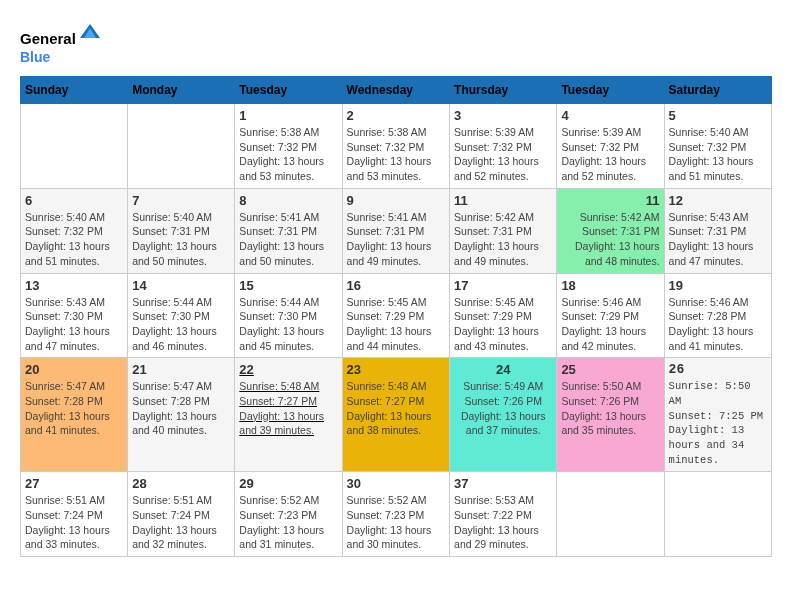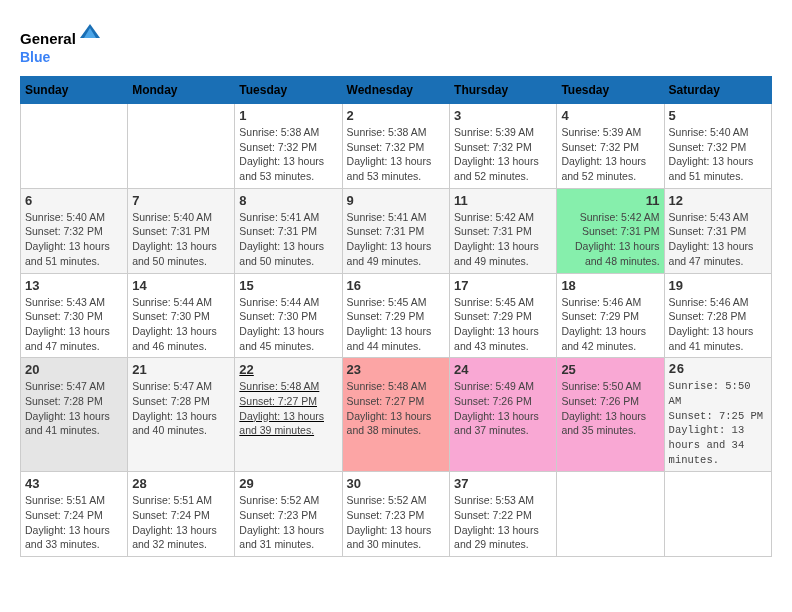--- a/index.html
+++ b/index.html
@@ -189,52 +189,52 @@
         <td>
           <div class="day-num">18</div>
           <div class="day-info">Sunrise: 5:46 AM<br>Sunset: 7:29 PM<br>Daylight: 13 hours and 42 minutes.</div>
         </td>
         <td>
           <div class="day-num">19</div>
           <div class="day-info">Sunrise: 5:46 AM<br>Sunset: 7:28 PM<br>Daylight: 13 hours and 41 minutes.</div>
         </td>
       </tr>
       <tr>
-        <td style="background: #e5e5e5;">
+        <td style="background: #fdba74;">
           <div class="day-num">20</div>
           <div class="day-info">Sunrise: 5:47 AM<br>Sunset: 7:28 PM<br>Daylight: 13 hours and 41 minutes.</div>
         </td>
         <td style="background: rgb(245, 245, 245);">
           <div class="day-num">21</div>
           <div class="day-info">Sunrise: 5:47 AM<br>Sunset: 7:28 PM<br>Daylight: 13 hours and 40 minutes.</div>
         </td>
         <td style="background: rgb(245, 245, 245); text-decoration: underline;">
           <div class="day-num">22</div>
           <div class="day-info">Sunrise: 5:48 AM<br>Sunset: 7:27 PM<br>Daylight: 13 hours and 39 minutes.</div>
         </td>
-        <td style="background: #fca5a5;">
+        <td style="background: #eab308;">
           <div class="day-num">23</div>
           <div class="day-info">Sunrise: 5:48 AM<br>Sunset: 7:27 PM<br>Daylight: 13 hours and 38 minutes.</div>
         </td>
-        <td style="background: #f9a8d4;">
+        <td style="background: #5eead4; text-align: center;">
           <div class="day-num">24</div>
           <div class="day-info">Sunrise: 5:49 AM<br>Sunset: 7:26 PM<br>Daylight: 13 hours and 37 minutes.</div>
         </td>
         <td style="background: #f9a8d4;">
           <div class="day-num">25</div>
           <div class="day-info">Sunrise: 5:50 AM<br>Sunset: 7:26 PM<br>Daylight: 13 hours and 35 minutes.</div>
         </td>
         <td style="background: rgb(245, 245, 245); font-family: Liberation Mono, monospace;">
           <div class="day-num">26</div>
           <div class="day-info">Sunrise: 5:50 AM<br>Sunset: 7:25 PM<br>Daylight: 13 hours and 34 minutes.</div>
         </td>
       </tr>
       <tr>
         <td>
-          <div class="day-num">43</div>
+          <div class="day-num">27</div>
           <div class="day-info">Sunrise: 5:51 AM<br>Sunset: 7:24 PM<br>Daylight: 13 hours and 33 minutes.</div>
         </td>
         <td>
           <div class="day-num">28</div>
           <div class="day-info">Sunrise: 5:51 AM<br>Sunset: 7:24 PM<br>Daylight: 13 hours and 32 minutes.</div>
         </td>
         <td>
           <div class="day-num">29</div>
           <div class="day-info">Sunrise: 5:52 AM<br>Sunset: 7:23 PM<br>Daylight: 13 hours and 31 minutes.</div>
         </td>

